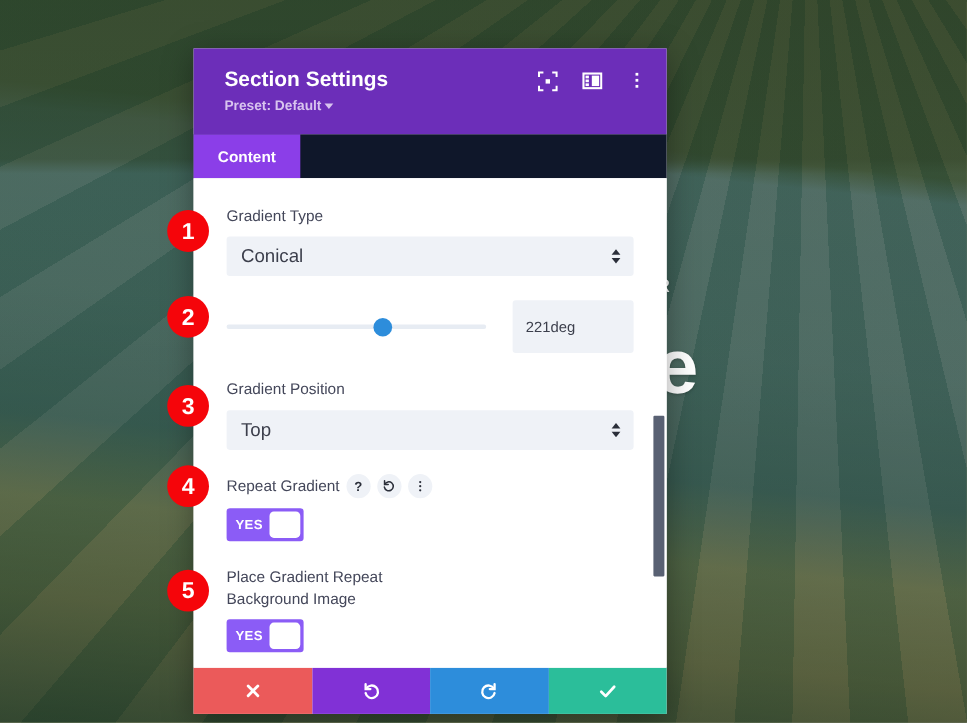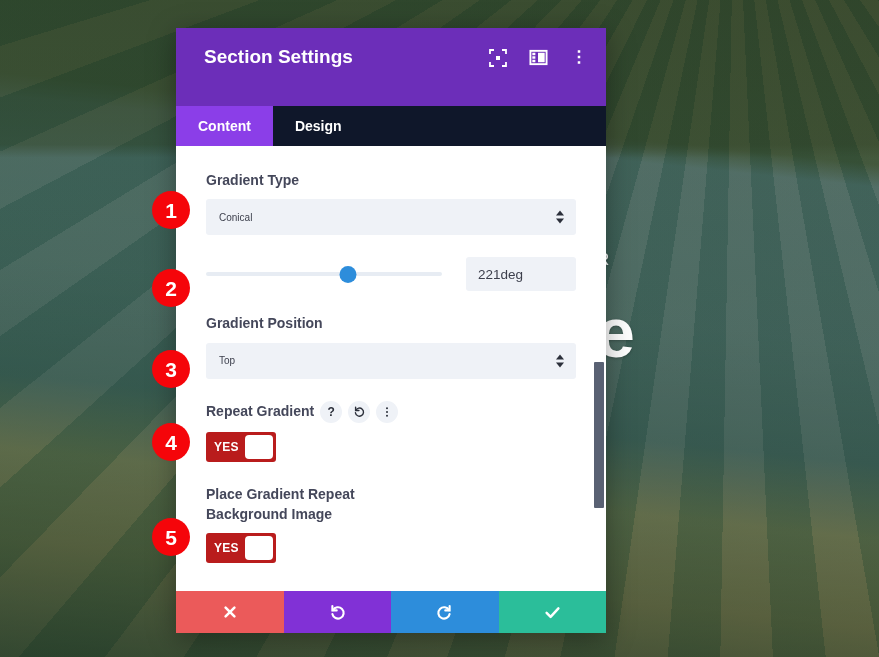--- a/index.html
+++ b/index.html
@@ -64,21 +64,21 @@
     font-size: 70px;
     line-height: 1;
     font-weight: 700;
     letter-spacing: -1px;
     white-space: nowrap;
   }
 
   
   #modal {
     position: absolute;
-    left: 176px; top: 28px;
+    left: 176px; top: 44px;
     width: 430px; height: 605px;
     box-shadow: 0 6px 26px rgba(0,0,0,.35);
     display: flex; flex-direction: column;
     background: #fff;
   }
 
   .modal-header {
     background: #6c2eb9;
     padding: 18px 20px 14px 28px;
     position: relative;
@@ -135,21 +135,21 @@
     flex: 1;
     background: #fff;
     padding: 24px 30px 10px 30px;
     position: relative;
     overflow: hidden;
   }
   .field { margin-bottom: 22px; }
   .field-label {
     color: #44475a;
     font-size: 14px;
-    font-weight: 700;
+    font-weight: 400;
     margin-bottom: 9px;
     line-height: 1.45;
   }
   .label-row { display: flex; align-items: center; gap: 6px; margin-bottom: 9px; }
   .label-row .field-label { margin-bottom: 0; }
 
   .mini-btn {
     width: 22px; height: 22px;
     border-radius: 50%;
     background: #eff2f7;
@@ -164,21 +164,21 @@
 
   
   .select {
     position: relative;
     height: 36px;
     background: #eff2f7;
     border-radius: 3px;
     display: flex; align-items: center;
     padding: 0 30px 0 13px;
     color: #3c3f4c;
-    font-size: 10px;
+    font-size: 17px;
     cursor: pointer;
   }
   .select .arrows {
     position: absolute; right: 12px; top: 50%;
     transform: translateY(-50%);
     display: flex; flex-direction: column; gap: 3px;
   }
   .select .arrows i {
     display: block;
     width: 0; height: 0;
@@ -204,33 +204,33 @@
     border-radius: 2px;
   }
   .slider .thumb {
     position: absolute;
     width: 17px; height: 17px;
     border-radius: 50%;
     background: #2d8ddb;
     transform: translateX(-50%);
   }
   .slider-value {
-    width: 110px; height: 34px;
+    width: 110px; height: 48px;
     background: #eff2f7;
     border-radius: 3px;
     display: flex; align-items: center;
     padding: 0 12px;
     color: #3c3f4c;
     font-size: 13.5px;
   }
 
   
   .toggle {
     width: 70px; height: 30px;
-    background: #b91c1c;
+    background: #8b5cf6;
     border-radius: 3px;
     display: flex; align-items: center;
     padding: 3px;
     cursor: pointer;
   }
   .toggle .yes {
     color: #fff;
     font-size: 12px;
     font-weight: 700;
     padding: 0 6px 0 5px;
@@ -299,20 +299,23 @@
   <div class="badge" style="left:152px; top:191px;">1</div>
   <div class="badge" style="left:152px; top:269px;">2</div>
   <div class="badge" style="left:152px; top:350px;">3</div>
   <div class="badge" style="left:152px; top:423px;">4</div>
   <div class="badge" style="left:152px; top:518px;">5</div>
 
   <div id="modal">
 
     <div class="modal-header">
       <div class="modal-title">Section Settings</div>
+      <div class="modal-preset">
+        <span>Preset: Default</span><span class="caret"></span>
+      </div>
 
       <div class="header-icons">
         <span class="hicon">
           <svg viewBox="0 0 20 20" width="20" height="20" fill="none" stroke="currentColor" stroke-width="1.8">
             <path d="M2 6V2h4M14 2h4v4M18 14v4h-4M6 18H2v-4"></path>
             <rect x="8" y="8" width="4" height="4" fill="currentColor" stroke="none"></rect>
           </svg>
         </span>
         <span class="hicon">
           <svg viewBox="0 0 20 20" width="19" height="19">
@@ -328,21 +331,20 @@
             <rect x="8.6" y="2.5" width="2.8" height="2.8"></rect>
             <rect x="8.6" y="8.6" width="2.8" height="2.8"></rect>
             <rect x="8.6" y="14.7" width="2.8" height="2.8"></rect>
           </svg>
         </span>
       </div>
     </div>
 
     <div class="tabs">
       <div class="tab active">Content</div>
-      <div class="tab">Design</div>
     </div>
 
     <div class="modal-body">
 
       <div class="field">
         <div class="field-label">Gradient Type</div>
         <div class="select">
           <span>Conical</span>
           <span class="arrows">
             <i class="up"></i>

